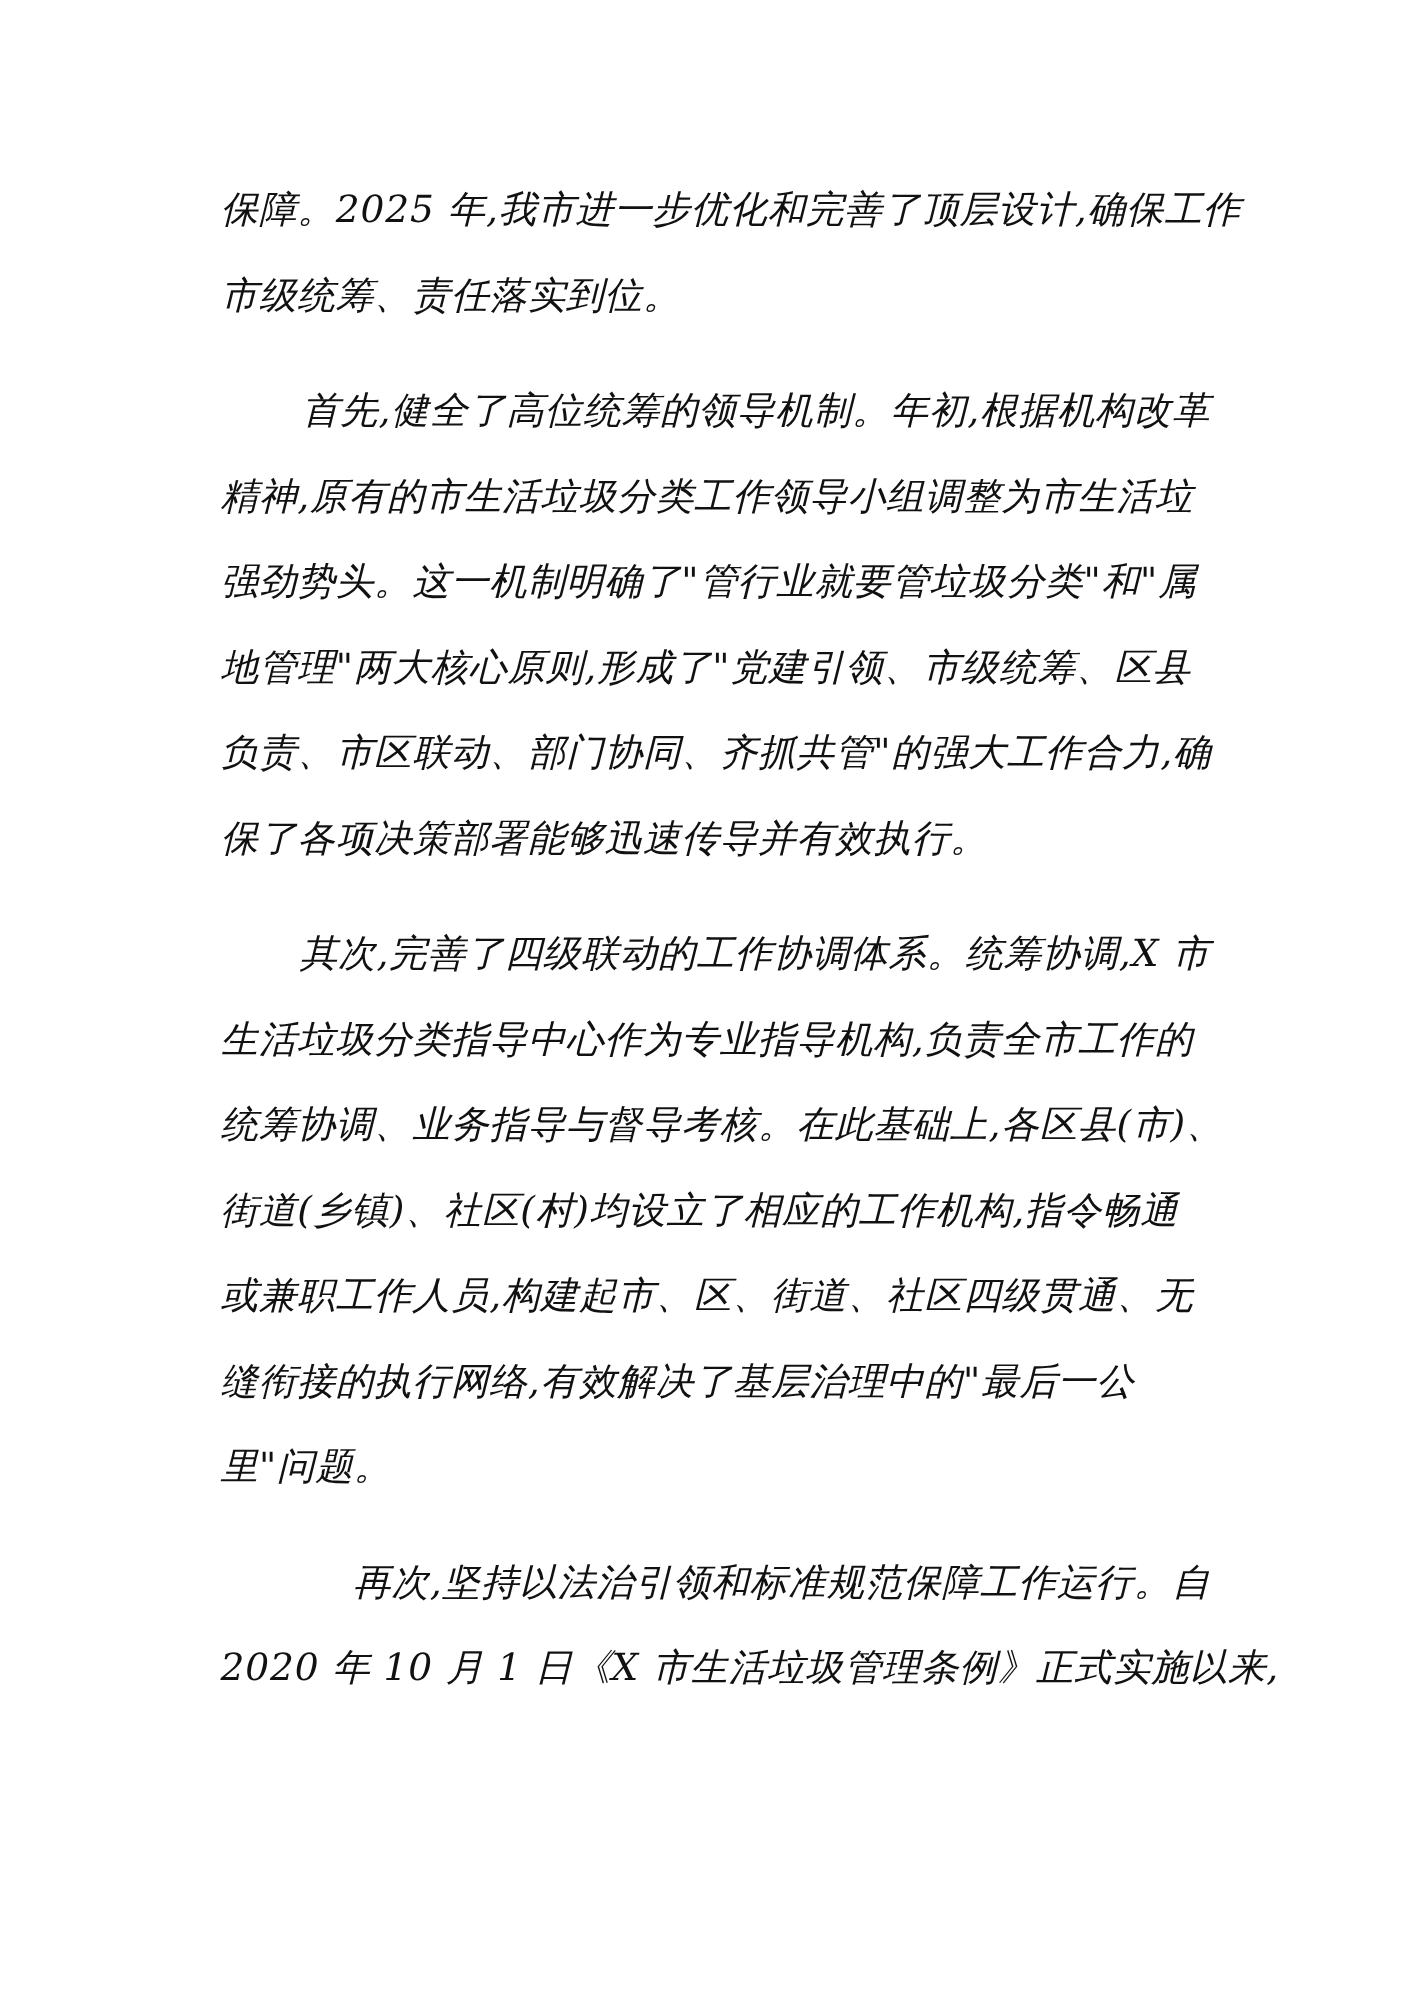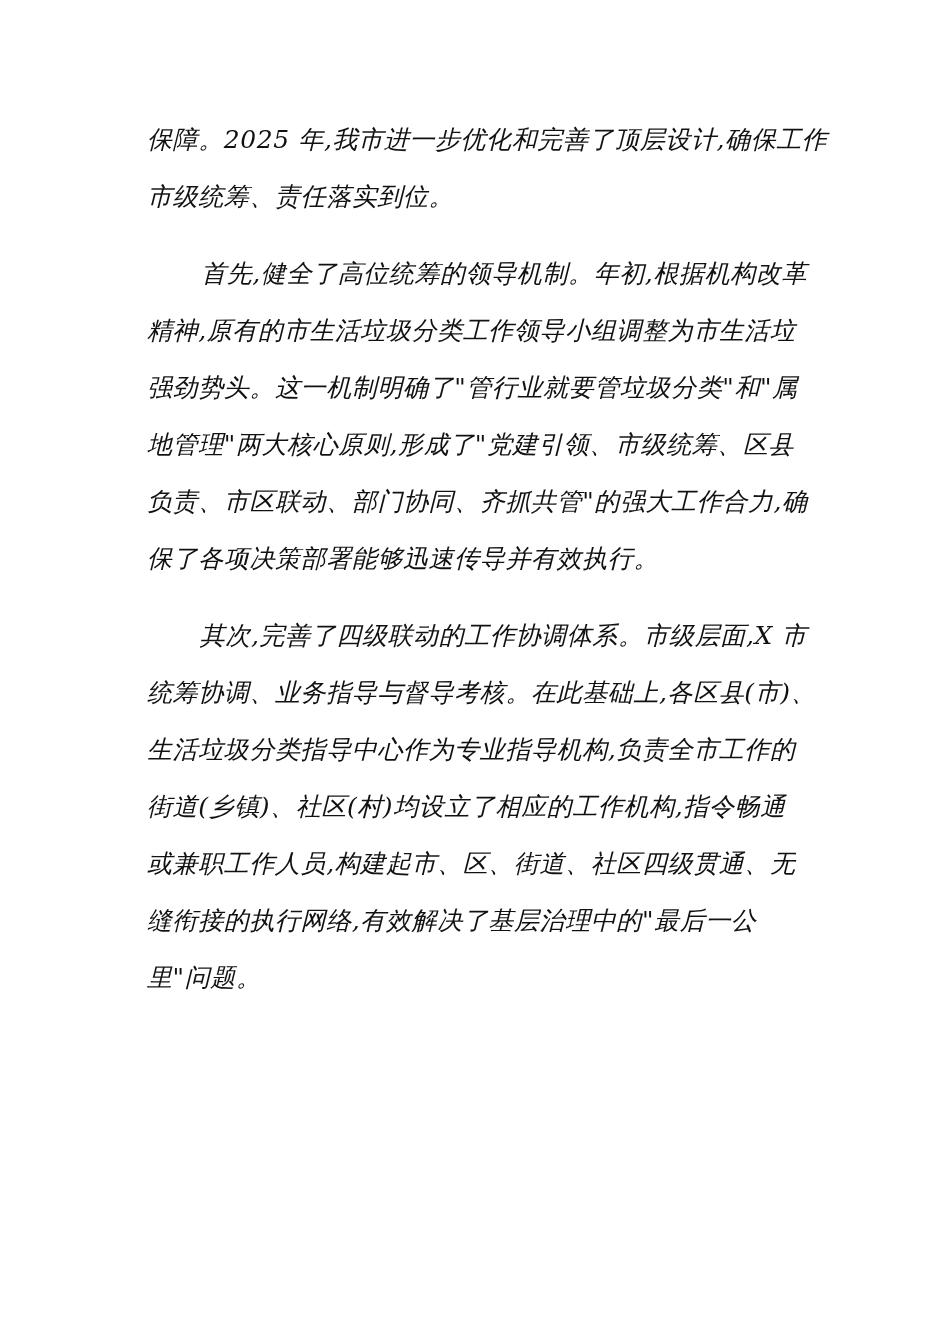--- a/index.html
+++ b/index.html
@@ -51,23 +51,27 @@
   <div class="para">
     <span class="line indent">首先,健全了高位统筹的领导机制。年初,根据机构改革</span>
     <span class="line">精神,原有的市生活垃圾分类工作领导小组调整为市生活垃</span>
     <span class="line">强劲势头。这一机制明确了"管行业就要管垃圾分类"和"属</span>
     <span class="line">地管理"两大核心原则,形成了"党建引领、市级统筹、区县</span>
     <span class="line">负责、市区联动、部门协同、齐抓共管"的强大工作合力,确</span>
     <span class="line">保了各项决策部署能够迅速传导并有效执行。</span>
   </div>
 
   <div class="para">
-    <span class="line indent">其次,完善了四级联动的工作协调体系。市级层面,X 市</span>
+    <span class="line indent">其次,完善了四级联动的工作协调体系。统筹协调,X 市</span>
+    <span class="line">生活垃圾分类指导中心作为专业指导机构,负责全市工作的</span>
     <span class="line">统筹协调、业务指导与督导考核。在此基础上,各区县(市)、</span>
-    <span class="line">生活垃圾分类指导中心作为专业指导机构,负责全市工作的</span>
     <span class="line">街道(乡镇)、社区(村)均设立了相应的工作机构,指令畅通</span>
     <span class="line">或兼职工作人员,构建起市、区、街道、社区四级贯通、无</span>
     <span class="line">缝衔接的执行网络,有效解决了基层治理中的"最后一公</span>
     <span class="line">里"问题。</span>
   </div>
 
+  <div class="para">
+    <span class="line indent">再次,坚持以法治引领和标准规范保障工作运行。自</span>
+    <span class="line">2020 年 10 月 1 日《X 市生活垃圾管理条例》正式实施以来,</span>
+  </div>
 
 </div>
 
 </body></html>

